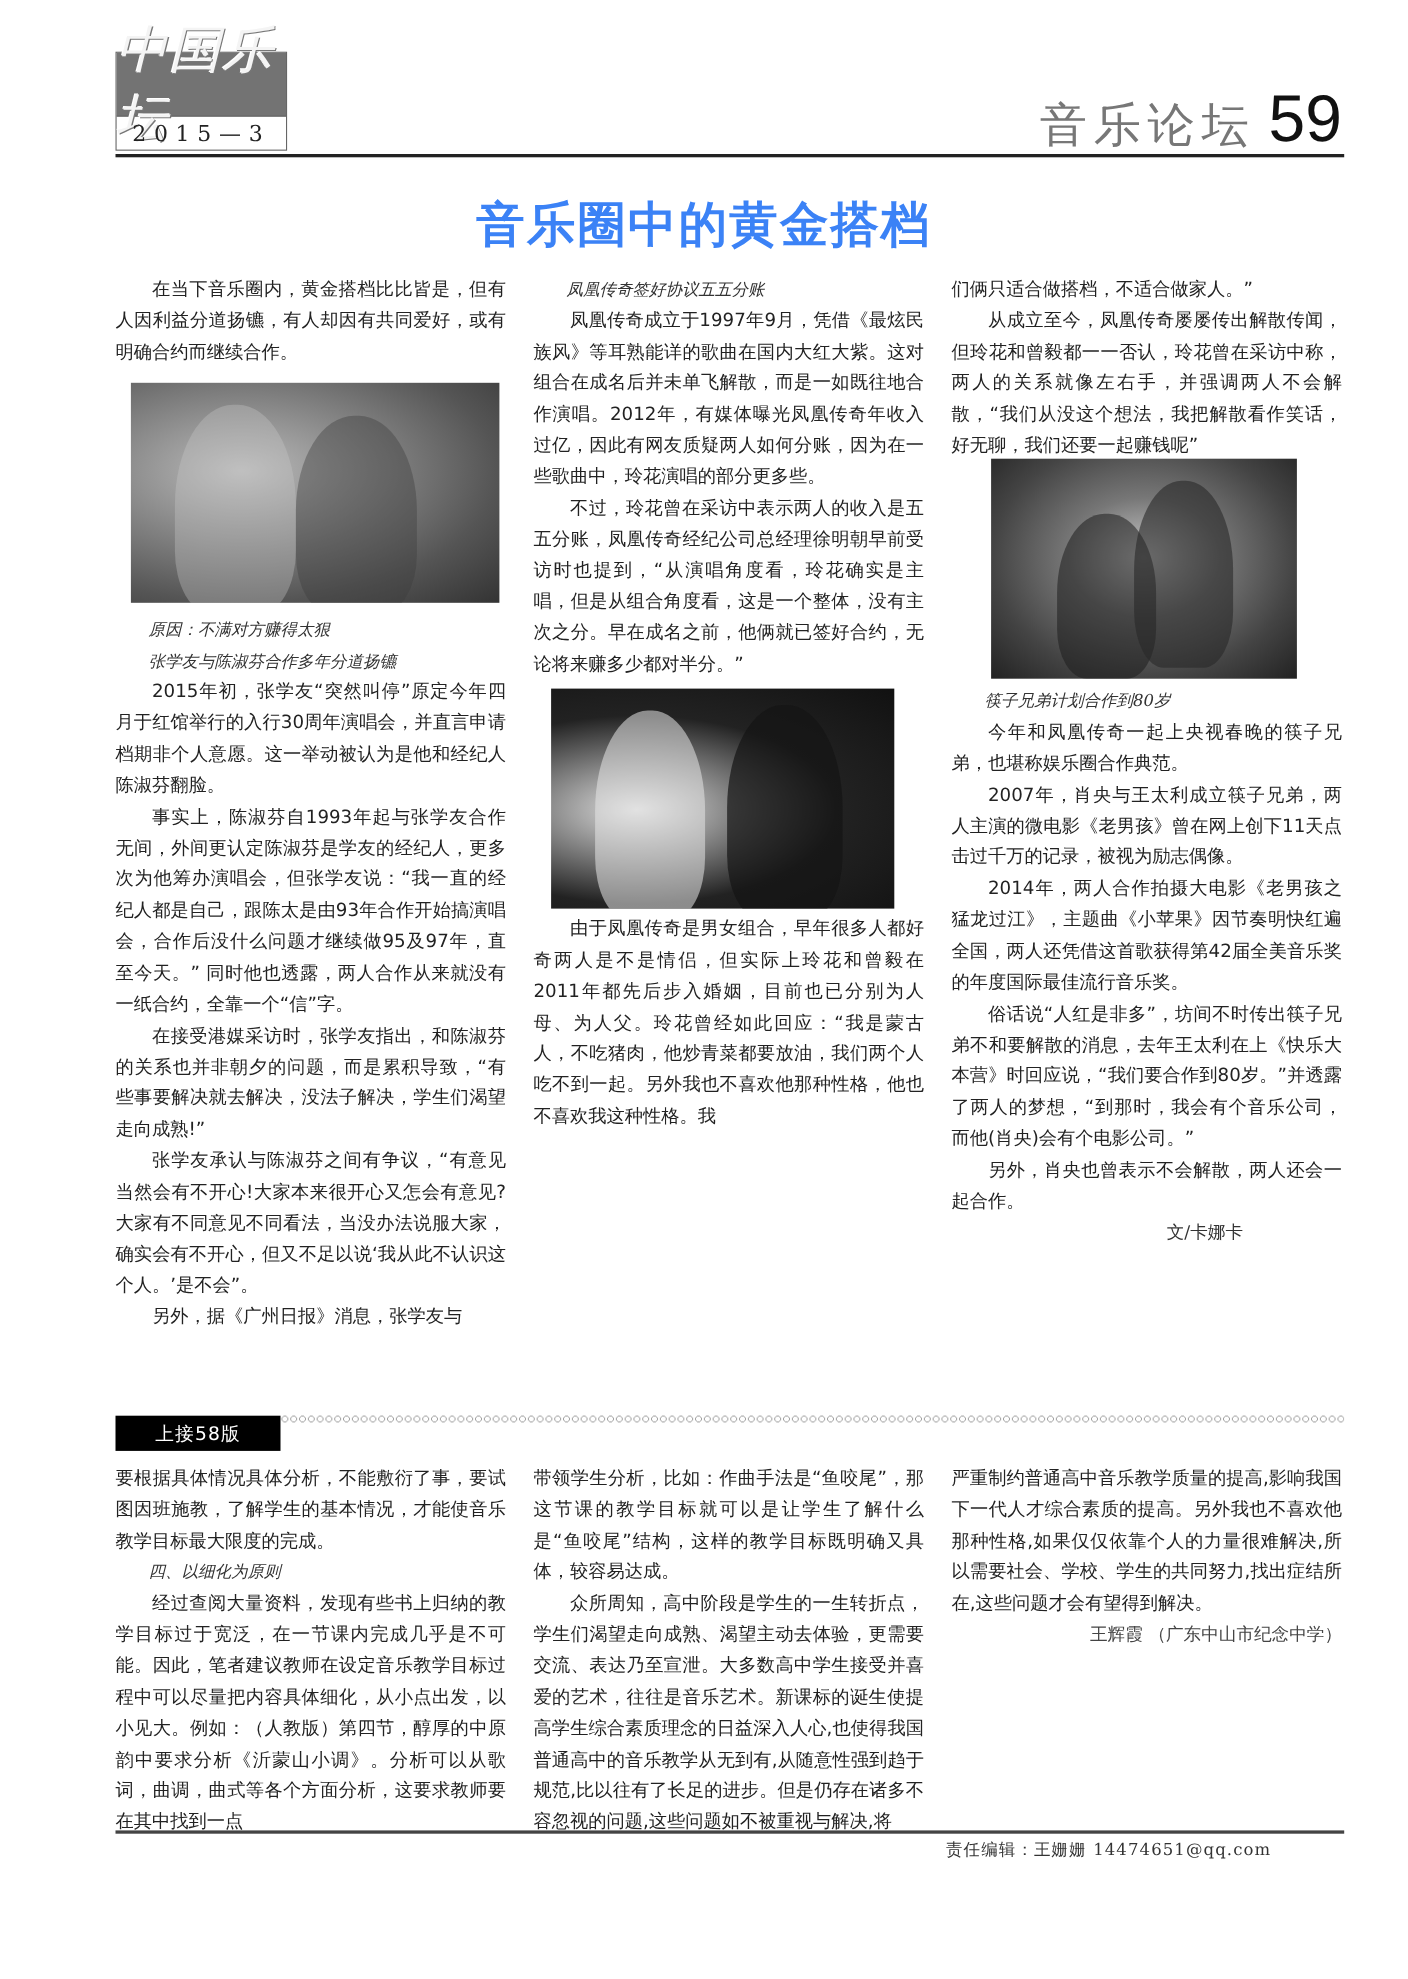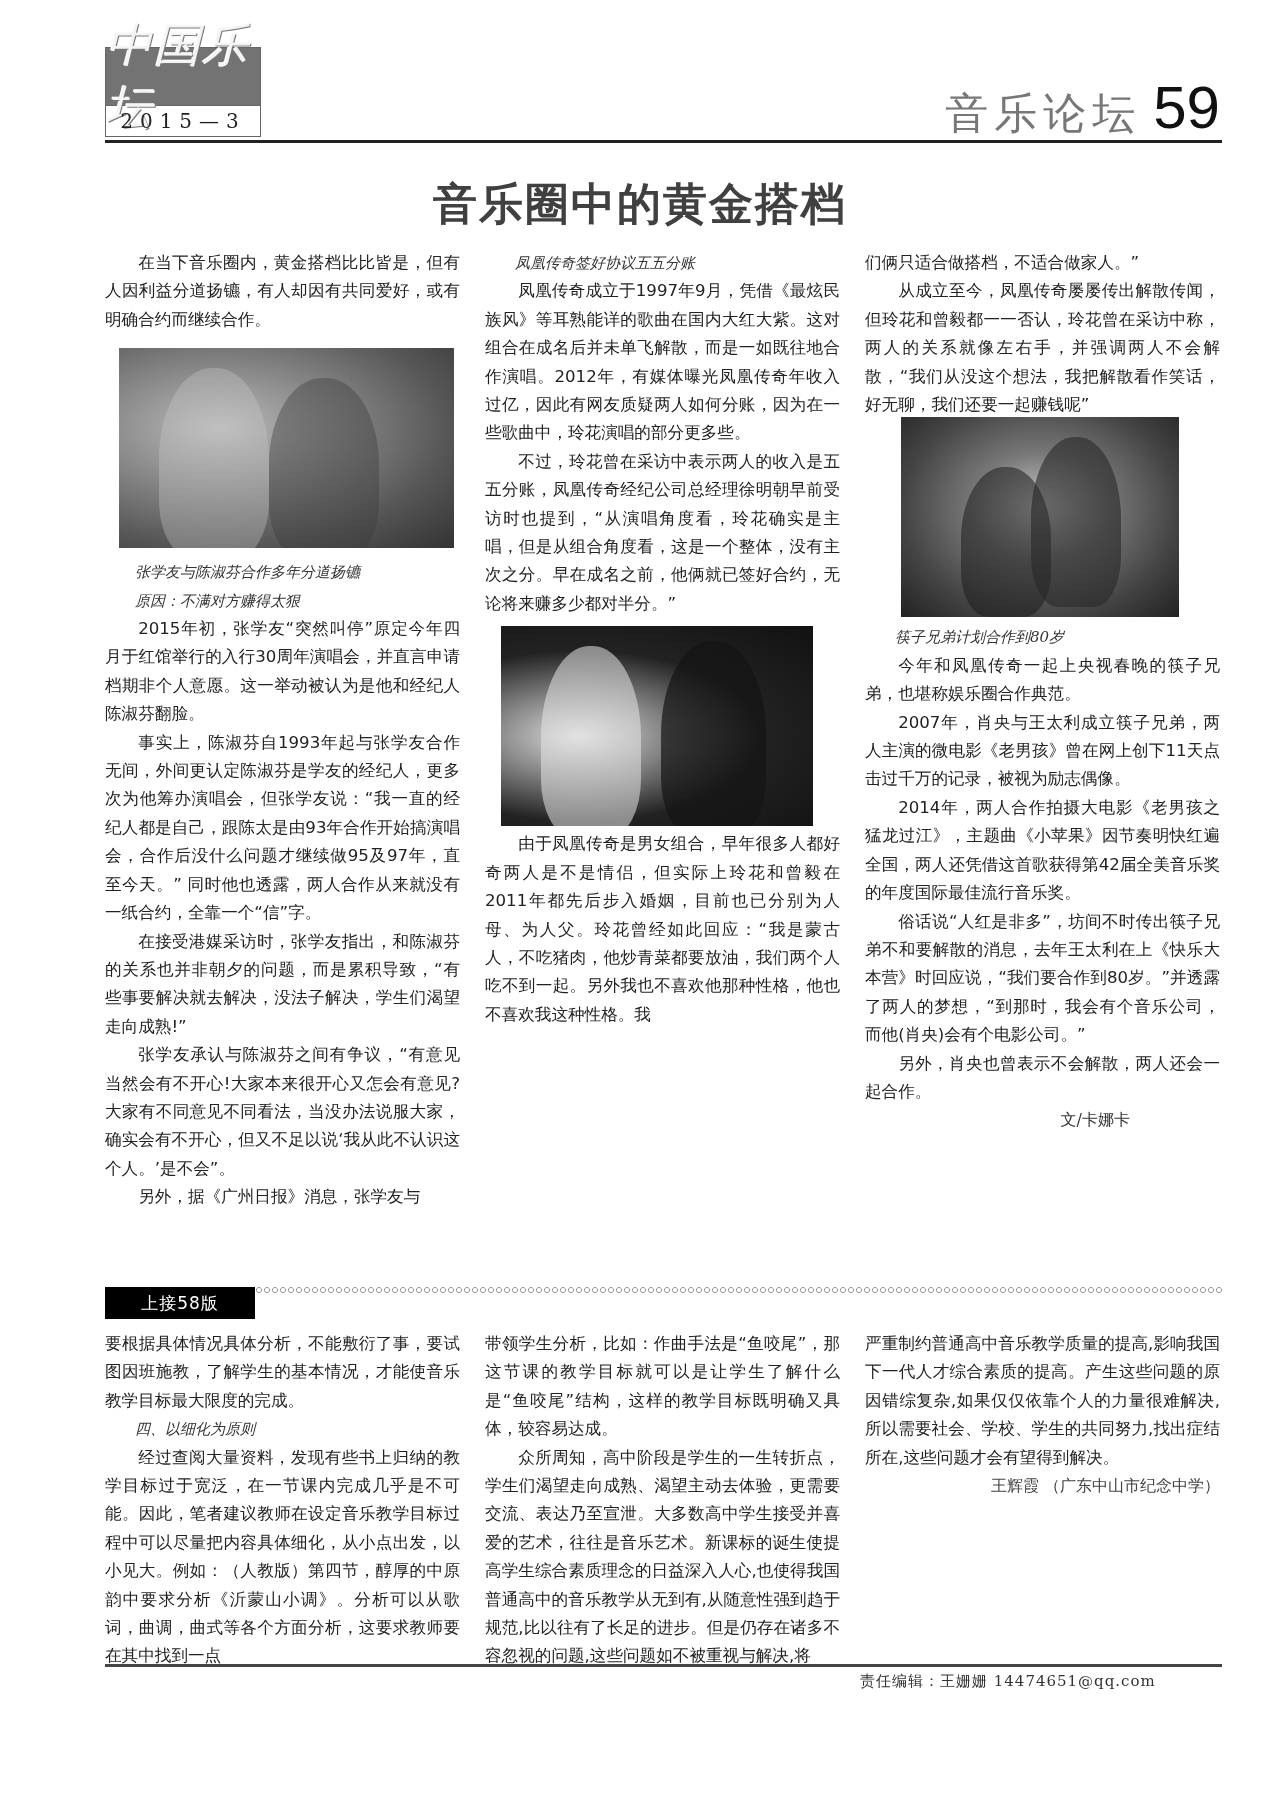--- a/index.html
+++ b/index.html
@@ -11,21 +11,21 @@
     .masthead .logo { height: 58px; background: #737373; border-bottom: 1.5px solid #666; display: flex; align-items: center; justify-content: center;
       font-family: "DejaVu Serif", serif; font-size: 46px; color: #f4f4f4; letter-spacing: 2px; font-style: italic;
       text-shadow: 1px 1px 0 #777, -1px -1px 0 #fff; }
     .masthead .issue { height: 30px; display: flex; align-items: center; justify-content: center; font-family: "DejaVu Serif", serif; font-size: 20px; letter-spacing: 7px; color: #222; }
 
     .section-head { position: absolute; right: 60px; top: 78px; display: flex; align-items: baseline; gap: 12px; }
     .section-head .sec-name { font-family: "DejaVu Serif", serif; font-size: 43px; color: #777; letter-spacing: 6px; }
     .section-head .page-num { font-family: "Liberation Sans", sans-serif; font-size: 60px; color: #111; line-height: 1; }
     .head-rule { position: absolute; left: 105px; right: 58px; top: 140px; height: 2.5px; background: #222; }
 
-    .title { position: absolute; left: 0; right: 0; top: 175px; text-align: center; font-family: "DejaVu Serif", serif; font-weight: bold; font-size: 44px; color: #404040; letter-spacing: 2px; }
+    .title { position: absolute; left: 0; right: 0; top: 175px; text-align: center; font-family: "DejaVu Serif", serif; font-weight: bold; font-size: 44px; color: #3b82f6; letter-spacing: 2px; }
 
     
     .col { position: absolute; font-size: 16.6px; line-height: 28.4px; text-align: justify; color: #222; }
     .col p { margin: 0; }
     .col p.indent { text-indent: 2em; }
     .col .caption { font-family: "DejaVu Serif", serif; font-style: italic; font-size: 15px; color: #333; text-indent: 2em; }
     .col .subhead { font-family: "DejaVu Serif", serif; font-style: italic; font-size: 15px; color: #333; text-indent: 2em; }
     .col1 { left: 105px; width: 355px; top: 249px; }
     .col2 { left: 485px; width: 355px; top: 249px; }
     .col3 { left: 865px; width: 355px; top: 249px; }
@@ -70,22 +70,22 @@
 <div class="head-rule"></div>
 
 <h1 class="title">音乐圈中的黄金搭档</h1>
 
 <div class="col col1">
   <p class="indent">在当下音乐圈内，黄金搭档比比皆是，但有人因利益分道扬镳，有人却因有共同爱好，或有明确合约而继续合作。</p>
   <div class="photo photo-1">
     <div class="fig" style="left:40px;top:20px;width:110px;height:190px;background:rgba(200,200,200,0.35)"></div>
     <div class="fig" style="left:150px;top:30px;width:110px;height:180px;background:rgba(60,60,60,0.4)"></div>
   </div>
+  <p class="caption">原因：不满对方赚得太狠</p>
   <p class="caption">张学友与陈淑芬合作多年分道扬镳</p>
-  <p class="caption">原因：不满对方赚得太狠</p>
   <p class="indent">2015年初，张学友“突然叫停”原定今年四月于红馆举行的入行30周年演唱会，并直言申请档期非个人意愿。这一举动被认为是他和经纪人陈淑芬翻脸。</p>
   <p class="indent">事实上，陈淑芬自1993年起与张学友合作无间，外间更认定陈淑芬是学友的经纪人，更多次为他筹办演唱会，但张学友说：“我一直的经纪人都是自己，跟陈太是由93年合作开始搞演唱会，合作后没什么问题才继续做95及97年，直至今天。” 同时他也透露，两人合作从来就没有一纸合约，全靠一个“信”字。</p>
   <p class="indent">在接受港媒采访时，张学友指出，和陈淑芬的关系也并非朝夕的问题，而是累积导致，“有些事要解决就去解决，没法子解决，学生们渴望走向成熟!”</p>
   <p class="indent">张学友承认与陈淑芬之间有争议，“有意见当然会有不开心!大家本来很开心又怎会有意见? 大家有不同意见不同看法，当没办法说服大家，确实会有不开心，但又不足以说‘我从此不认识这个人。’是不会”。</p>
   <p class="indent">另外，据《广州日报》消息，张学友与</p>
 </div>
 
 <div class="col col2">
   <p class="subhead">凤凰传奇签好协议五五分账</p>
   <p class="indent">凤凰传奇成立于1997年9月，凭借《最炫民族风》等耳熟能详的歌曲在国内大红大紫。这对组合在成名后并未单飞解散，而是一如既往地合作演唱。2012年，有媒体曝光凤凰传奇年收入过亿，因此有网友质疑两人如何分账，因为在一些歌曲中，玲花演唱的部分更多些。</p>
@@ -120,19 +120,19 @@
   <div class="col col1">
     <p>要根据具体情况具体分析，不能敷衍了事，要试图因班施教，了解学生的基本情况，才能使音乐教学目标最大限度的完成。</p>
     <p class="subhead">四、以细化为原则</p>
     <p class="indent">经过查阅大量资料，发现有些书上归纳的教学目标过于宽泛，在一节课内完成几乎是不可能。因此，笔者建议教师在设定音乐教学目标过程中可以尽量把内容具体细化，从小点出发，以小见大。例如：（人教版）第四节，醇厚的中原韵中要求分析《沂蒙山小调》。分析可以从歌词，曲调，曲式等各个方面分析，这要求教师要在其中找到一点</p>
   </div>
   <div class="col col2">
     <p>带领学生分析，比如：作曲手法是“鱼咬尾”，那这节课的教学目标就可以是让学生了解什么是“鱼咬尾”结构，这样的教学目标既明确又具体，较容易达成。</p>
     <p class="indent">众所周知，高中阶段是学生的一生转折点，学生们渴望走向成熟、渴望主动去体验，更需要交流、表达乃至宣泄。大多数高中学生接受并喜爱的艺术，往往是音乐艺术。新课标的诞生使提高学生综合素质理念的日益深入人心,也使得我国普通高中的音乐教学从无到有,从随意性强到趋于规范,比以往有了长足的进步。但是仍存在诸多不容忽视的问题,这些问题如不被重视与解决,将</p>
   </div>
   <div class="col col3">
-    <p>严重制约普通高中音乐教学质量的提高,影响我国下一代人才综合素质的提高。产生这些问题的原因错综复杂,如果仅仅依靠个人的力量很难解决,所以需要社会、学校、学生的共同努力,找出症结所在,这些问题才会有望得到解决。</p>
+    <p>严重制约普通高中音乐教学质量的提高,影响我国下一代人才综合素质的提高。另外我也不喜欢他那种性格,如果仅仅依靠个人的力量很难解决,所以需要社会、学校、学生的共同努力,找出症结所在,这些问题才会有望得到解决。</p>
     <p class="author">王辉霞 （广东中山市纪念中学）</p>
   </div>
 </div>
 
 <div class="foot-rule"></div>
 <div class="editor">责任编辑：王姗姗  14474651@qq.com</div>
 
 </body></html>

